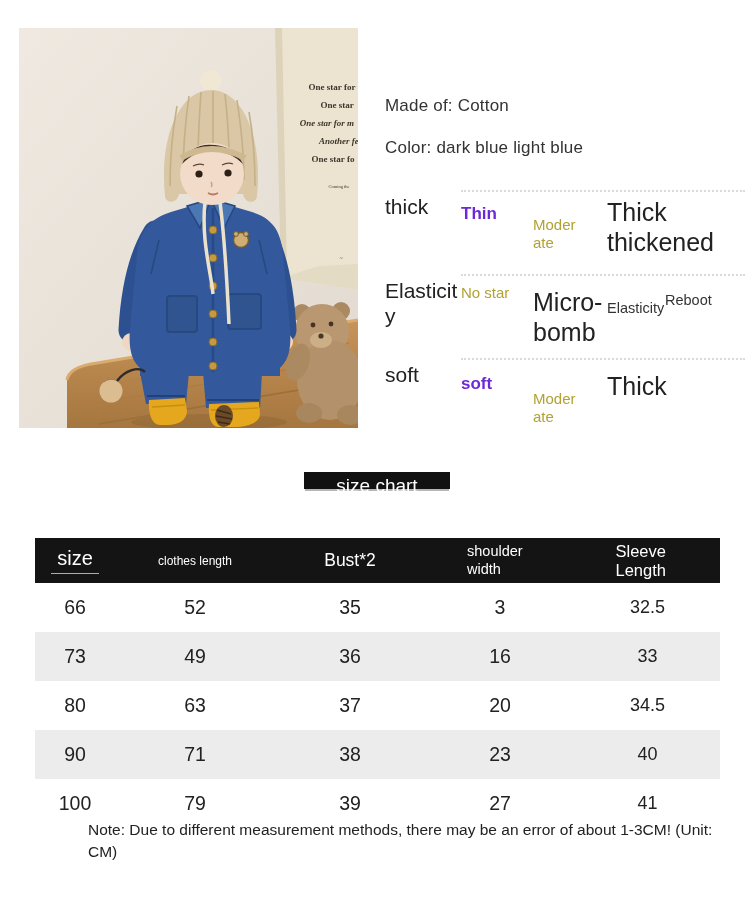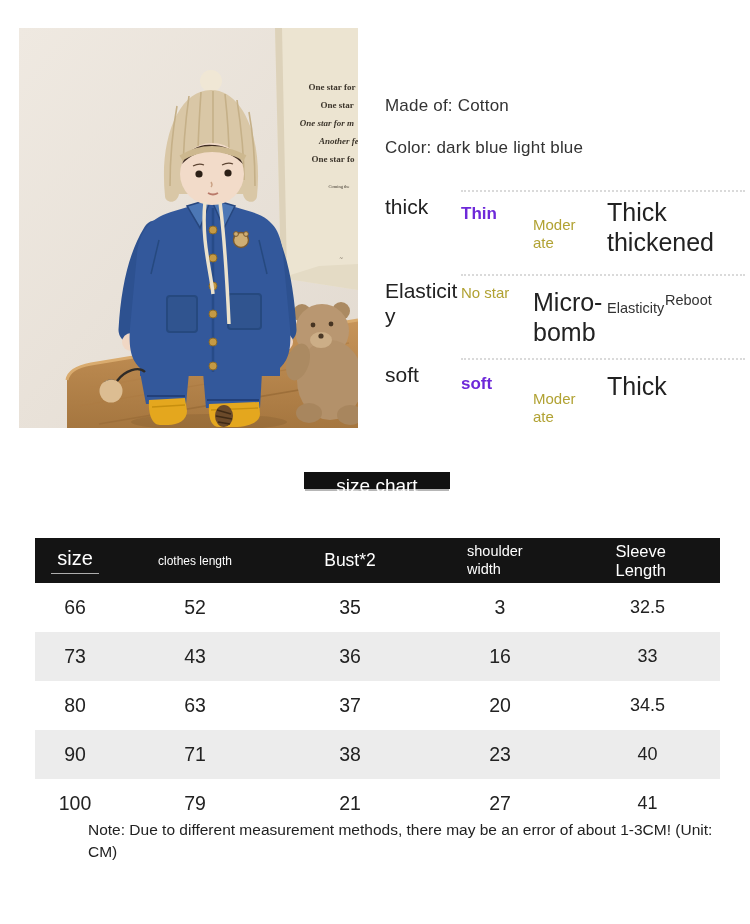--- a/index.html
+++ b/index.html
@@ -260,21 +260,21 @@
 
     <div class="t-row t-data">
       <div class="c">66</div>
       <div class="c">52</div>
       <div class="c">35</div>
       <div class="c">3</div>
       <div class="c">32.5</div>
     </div>
     <div class="t-row t-data alt">
       <div class="c">73</div>
-      <div class="c">43</div>
+      <div class="c">49</div>
       <div class="c">36</div>
       <div class="c">16</div>
       <div class="c">33</div>
     </div>
     <div class="t-row t-data">
       <div class="c">80</div>
       <div class="c">63</div>
       <div class="c">37</div>
       <div class="c">20</div>
       <div class="c">34.5</div>
@@ -282,21 +282,21 @@
     <div class="t-row t-data alt">
       <div class="c">90</div>
       <div class="c">71</div>
       <div class="c">38</div>
       <div class="c">23</div>
       <div class="c">40</div>
     </div>
     <div class="t-row t-data">
       <div class="c">100</div>
       <div class="c">79</div>
-      <div class="c">21</div>
+      <div class="c">39</div>
       <div class="c">27</div>
       <div class="c">41</div>
     </div>
   </div>
 
   <div class="note">Note: Due to different measurement methods, there may be an error of about 1-3CM! (Unit: CM)</div>
 
 </div>
 
 </body></html>

